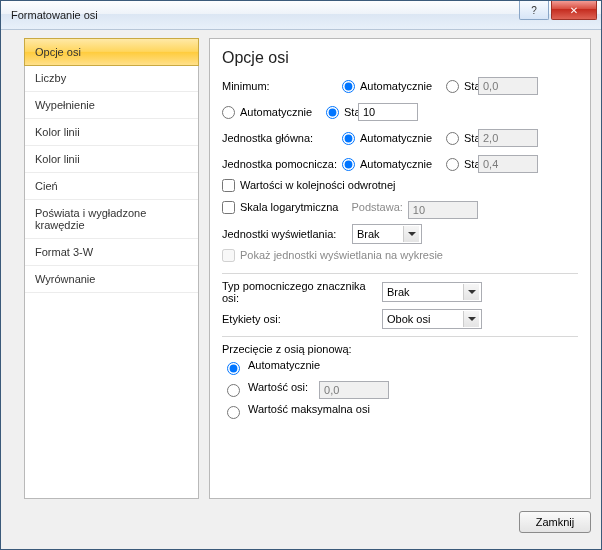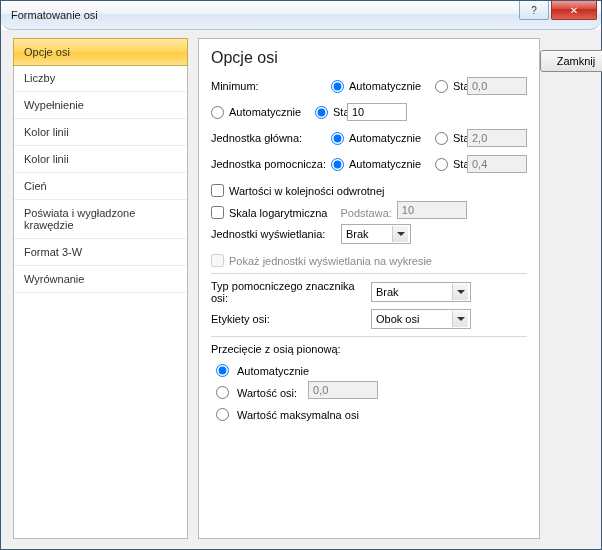--- a/index.html
+++ b/index.html
@@ -19,21 +19,20 @@
     flex-direction: column;
   }
   .titlebar {
     height: 28px;
     background: linear-gradient(#fdfdfe, #eef3f9 45%, #dbe6f3 46%, #e8f0fa);
     border-bottom: 1px solid #b7c6d8;
     display: flex;
     align-items: center;
     padding-left: 10px;
     position: relative;
-    border-radius: 11px;
   }
   .titlebar .title { color: #1a1a1a; }
   .win-buttons {
     position: absolute;
     right: 4px;
     top: 0;
     display: flex;
     gap: 2px;
   }
   .win-btn {
@@ -51,22 +50,22 @@
   }
   .win-btn.close {
     width: 44px;
     background: linear-gradient(#f39b94, #d74b3d 45%, #c42c1f 46%, #de6254);
     border-color: #9f3126;
     color: #fff;
   }
   .client {
     flex: 1;
     display: flex;
-    flex-direction: row;
-    padding: 8px 10px 10px 12px;
+    flex-direction: column;
+    padding: 8px 10px 10px 23px;
     background: #f0f0f0;
   }
   .panels {
     flex: 1;
     display: flex;
     gap: 10px;
   }
   .sidebar {
     width: 175px;
     background: #fff;
@@ -121,21 +120,21 @@
     padding: 0 4px;
     font: inherit;
     box-sizing: border-box;
   }
   .num-input[disabled] {
     background: #f0f0f0;
     color: #7a7a7a;
   }
   .chkrow {
     display:flex;
-    align-items:flex-end;
+    align-items:flex-start;
     gap:5px;
     margin: 4px 0;
     min-height:18px;
   }
   .chkrow input[type=checkbox]{ margin:0; }
   .chkrow.disabled { color:#8a8a8a; }
   .select {
     height: 20px;
     border: 1px solid #abadb3;
     background:#fff;

